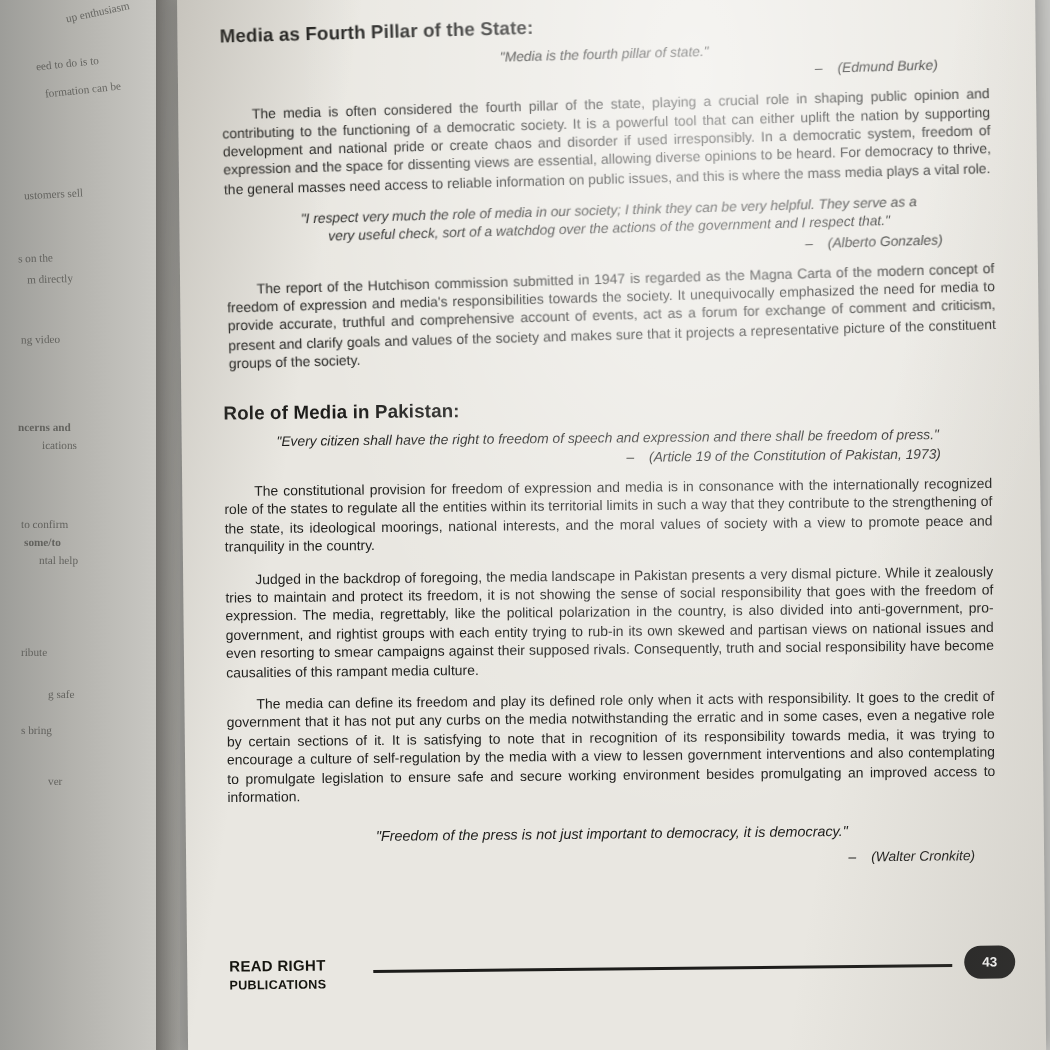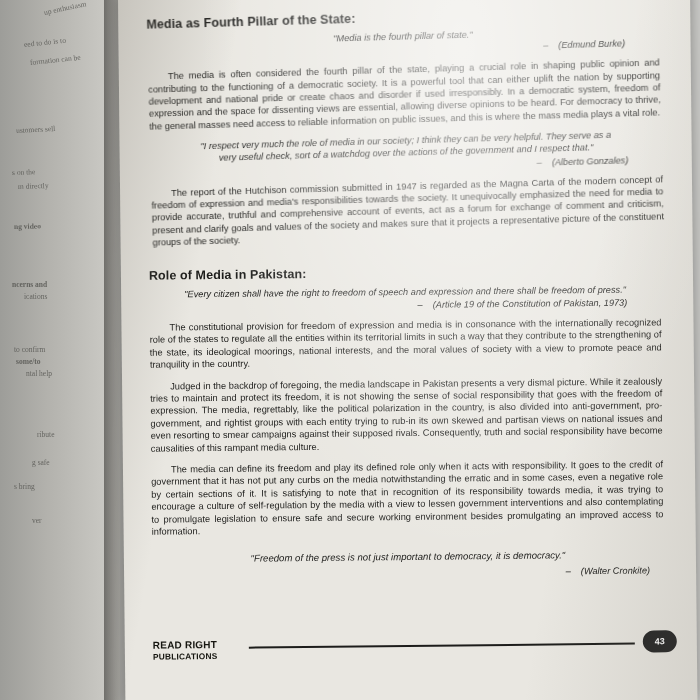--- a/index.html
+++ b/index.html
@@ -126,27 +126,27 @@
 
 <div id="photo">
 
   <div id="left-page">
     <div class="lp-line" style="left:44px;top:8px;transform:rotate(-12deg);">up enthusiasm</div>
     <div class="lp-line" style="left:24px;top:40px;transform:rotate(-6deg);">eed to do is to</div>
     <div class="lp-line" style="left:30px;top:58px;transform:rotate(-6deg);">formation can be</div>
     <div class="lp-line" style="left:16px;top:126px;transform:rotate(-3deg);">ustomers sell</div>
     <div class="lp-line" style="left:12px;top:168px;transform:rotate(-2deg);">s on the</div>
     <div class="lp-line" style="left:18px;top:182px;transform:rotate(-2deg);">m directly</div>
-    <div class="lp-line" style="left:14px;top:222px;transform:rotate(-1deg);font-weight:bold;">ng video</div>
+    <div class="lp-line" style="left:14px;top:222px;transform:rotate(-1deg);">ng video</div>
     <div class="lp-line" style="left:12px;top:280px;font-weight:bold;">ncerns and</div>
-    <div class="lp-line" style="left:24px;top:292px;">ications</div>
+    <div class="lp-line" style="left:0;top:292px;padding-left:28px;">ications</div>
     <div class="lp-line" style="left:14px;top:345px;">to confirm</div>
     <div class="lp-line" style="left:16px;top:357px;font-weight:bold;">some/to</div>
     <div class="lp-line" style="left:26px;top:369px;">ntal help</div>
-    <div class="lp-line" style="left:14px;top:430px;margin-left:23px;">ribute</div>
+    <div class="lp-line" style="left:14px;top:430px;">ribute</div>
     <div class="lp-line" style="left:14px;top:442px;margin-top:40px;">s bring</div>
     <div class="lp-line" style="left:32px;top:458px;">g safe</div>
     <div class="lp-line" style="left:32px;top:516px;">ver</div>
   </div>
 
   <div id="gutter"></div>
 
   <div id="page">
     <div id="content">
 

